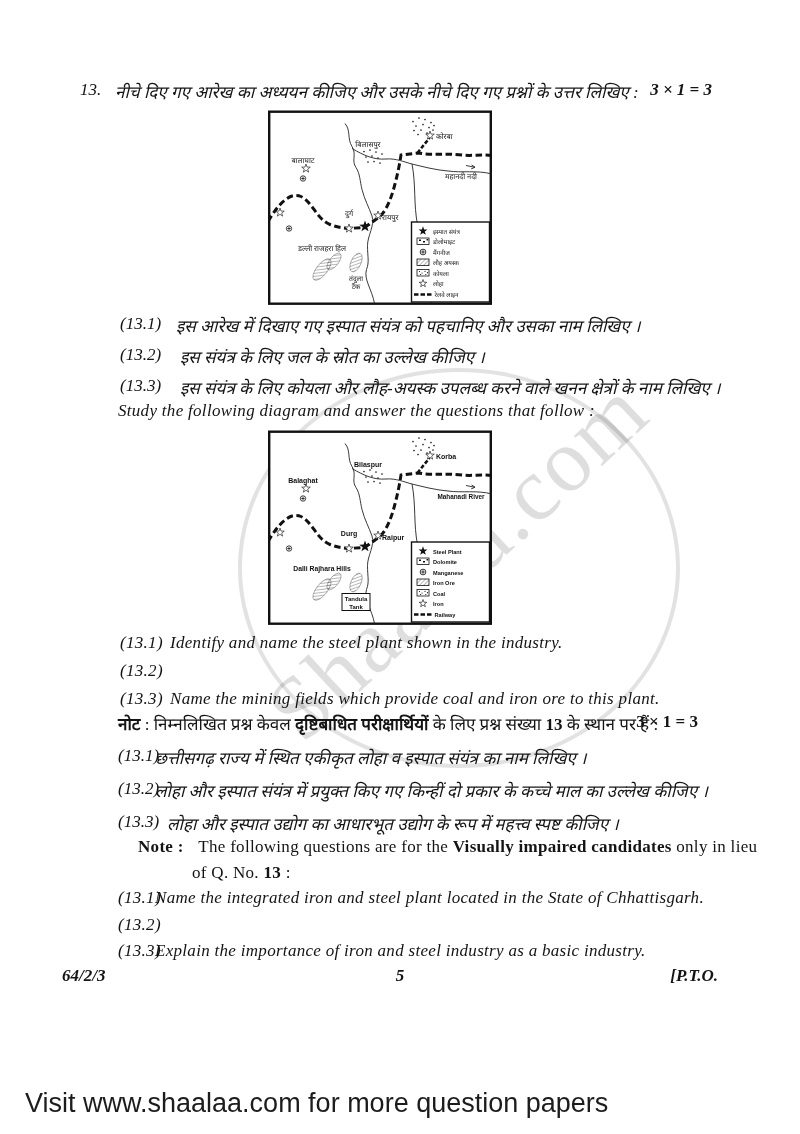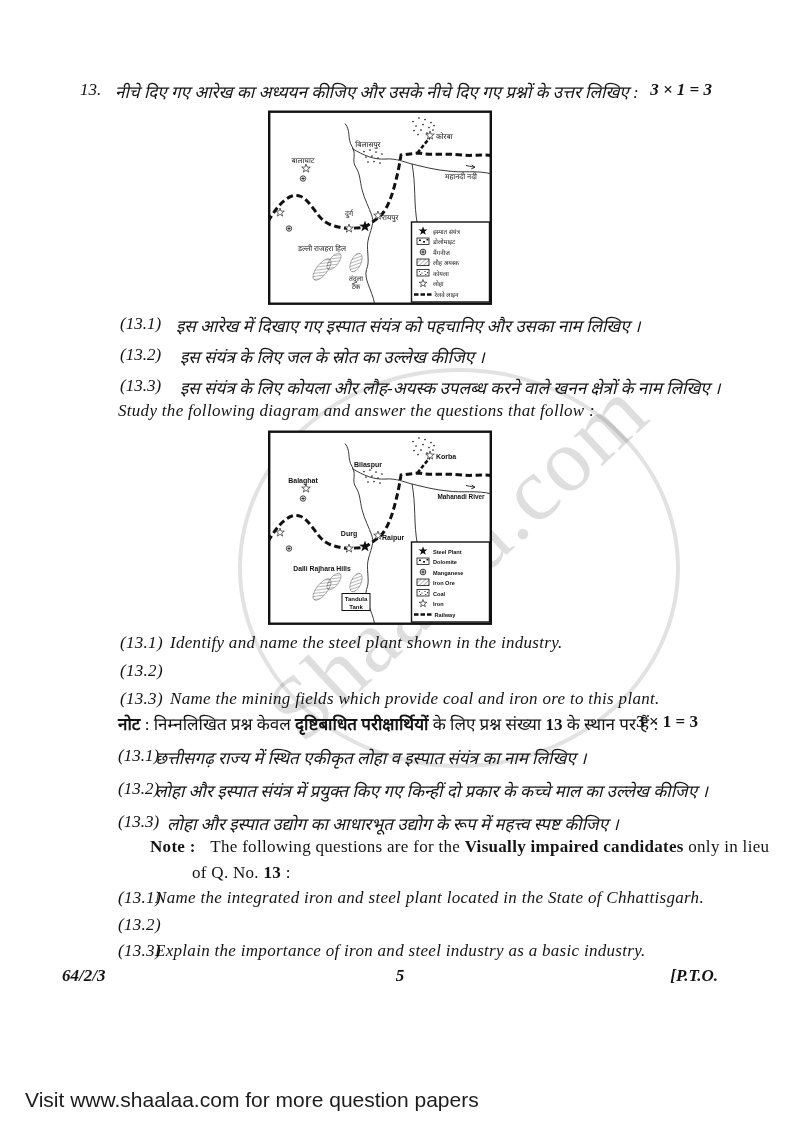--- a/index.html
+++ b/index.html
@@ -33,21 +33,21 @@
   .map-en .hills-label { font-size:6.8px; }
   .map-en .tank-label  { font-size:6px; }
   .map-hi .tank-label  { font-size:6.8px; }
   .map-en .legend-text { font-size:5.6px; }
   .map-hi .legend-text { font-size:6.2px; }
   .map-hi .tank-box { display:none; }
   
   .footer span { font-weight:bold; font-size:17px; }
   .banner {
     position:absolute; left:25px; top:1088px;
-    font-family:"Liberation Sans", sans-serif; font-size:21px; color:#1c1c1c;
+    font-family:"Liberation Sans", sans-serif; font-size:27px; color:#1c1c1c;
   }
 </style>
 </head>
 <body>
 
 <div class="sheet">
 
   <div class="wm-ellipse"></div>
   <div class="wm-text">Shaalaa.com</div>
 
@@ -335,21 +335,21 @@
   </div>
   <div class="line" style="top:779px;">
     <span class="abs" style="left:118px;">(13.2)</span>
     <span class="abs" style="left:155px;">लोहा और इस्पात संयंत्र में प्रयुक्त किए गए किन्हीं दो प्रकार के कच्चे माल का उल्लेख कीजिए ।</span>
   </div>
   <div class="line" style="top:812px;">
     <span class="abs" style="left:118px;">(13.3)</span>
     <span class="abs" style="left:167px;">लोहा और इस्पात उद्योग का आधारभूत उद्योग के रूप में महत्त्व स्पष्ट कीजिए ।</span>
   </div>
 
-  <div class="row en" style="top:837px; left:118px;margin-left:12px;">
+  <div class="row en" style="top:837px; left:118px;">
     <span class="b">Note :</span>
     <span style="margin-left:10px;">The following questions are for the </span><span class="b">Visually impaired candidates</span><span> only in lieu</span>
   </div>
   <div class="row en" style="top:863px; left:172px;">
     <span>of Q. No. </span><span class="b">13</span><span> :</span>
   </div>
 
   <div class="line en" style="top:888px;">
     <span class="abs" style="left:118px;">(13.1)</span>
     <span class="abs" style="left:155px;">Name the integrated iron and steel plant located in the State of Chhattisgarh.</span>

